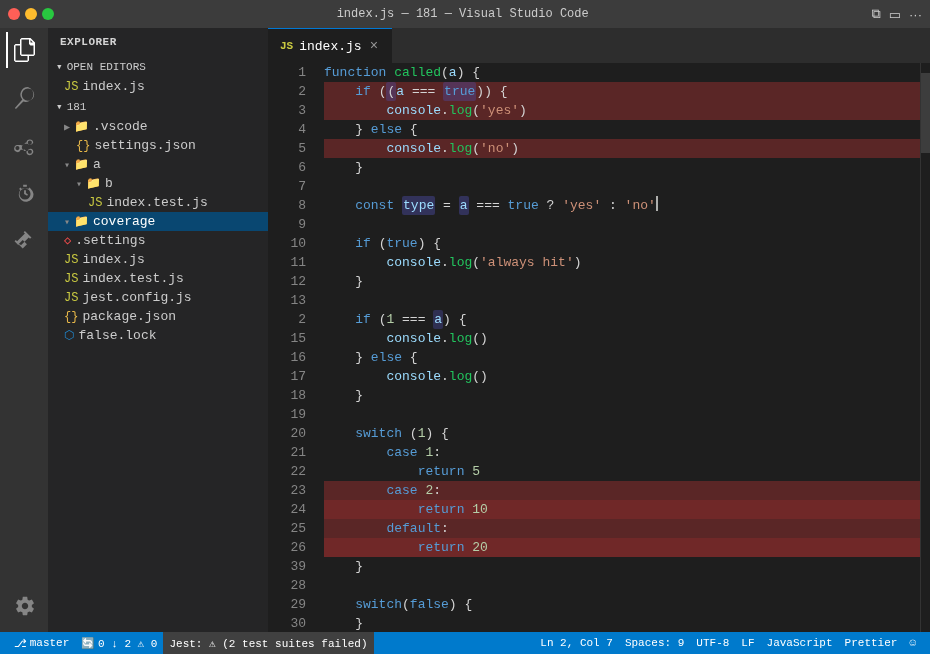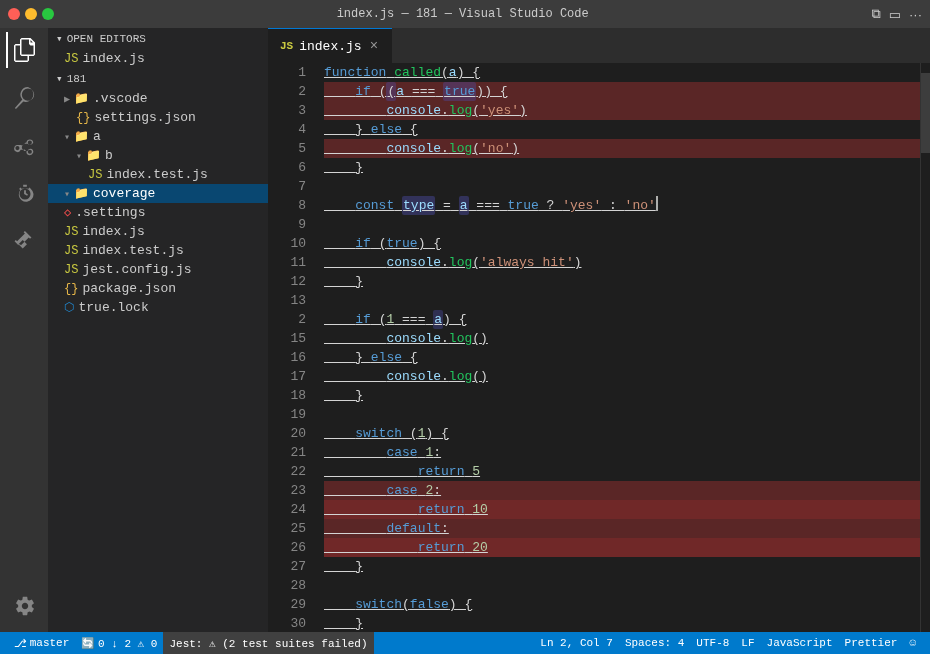--- a/index.html
+++ b/index.html
@@ -210,21 +210,20 @@
       font-size: 13px;
       line-height: 19px;
       position: relative;
     }
     .code-line {
       height: 19px;
       white-space: pre;
       display: flex;
       align-items: flex-start;
       position: relative;
-      text-decoration: underline;
     }
     .code-line.covered-miss { background: rgba(180, 50, 50, 0.4); }
     .code-line.covered-miss-full { background: rgba(180, 50, 50, 0.55); }
 
     
     .kw { color: #569cd6; }       
     .fn { color: #22c55e; }       
     .str { color: #ce9178; }      
     .num { color: #b5cea8; }      
     .op { color: #d4d4d4; }       
@@ -327,20 +326,21 @@
         </svg>
     </div>
     <div class="activity-icon activity-bar-bottom" title="Manage">
       <svg width="22" height="22" viewBox="0 0 24 24" fill="currentColor">
           <path d="M19.43 12.98c.04-.32.07-.64.07-.98s-.03-.66-.07-.98l2.11-1.65c.19-.15.24-.42.12-.64l-2-3.46c-.12-.22-.39-.3-.61-.22l-2.49 1c-.52-.4-1.08-.73-1.69-.98l-.38-2.65C14.46 2.18 14.25 2 14 2h-4c-.25 0-.46.18-.49.42l-.38 2.65c-.61.25-1.17.59-1.69.98l-2.49-1c-.23-.09-.49 0-.61.22l-2 3.46c-.13.22-.07.49.12.64l2.11 1.65c-.04.32-.07.65-.07.98s.03.66.07.98l-2.11 1.65c-.19.15-.24.42-.12.64l2 3.46c.12.22.39.3.61.22l2.49-1c.52.4 1.08.73 1.69.98l.38 2.65c.03.24.24.42.49.42h4c.25 0 .46-.18.49-.42l.38-2.65c.61-.25 1.17-.58 1.69-.98l2.49 1c.23.09.49 0 .61-.22l2-3.46c.12-.22.07-.49-.12-.64l-2.11-1.65zM12 15.5c-1.93 0-3.5-1.57-3.5-3.5s1.57-3.5 3.5-3.5 3.5 1.57 3.5 3.5-1.57 3.5-3.5 3.5z"></path>
         </svg>
     </div>
   </div>
 
   <div class="sidebar">
+    <div class="sidebar-header">Explorer</div>
 
     <div class="sidebar-section-title">
       <span>▾</span>
       <span>OPEN EDITORS</span>
     </div>
     <div class="tree-item indent-1">
       <span class="icon file-icon-js">JS</span>
       <span>index.js</span>
     </div>
 
@@ -396,21 +396,21 @@
     <div class="tree-item indent-1">
       <span class="icon file-icon-js">JS</span>
       <span>jest.config.js</span>
     </div>
     <div class="tree-item indent-1">
       <span class="icon file-icon-json">{}</span>
       <span>package.json</span>
     </div>
     <div class="tree-item indent-1">
       <span class="icon file-icon-yarn">⬡</span>
-      <span>true.lock</span>
+      <span>false.lock</span>
     </div>
   </div>
 
   <div class="editor-area">
 
     <div class="tab-bar">
       <div class="tab active">
         <span class="file-icon-js" style="font-size:11px;font-weight:bold;">JS</span>
         <span>index.js</span>
         <span class="tab-close">×</span>
@@ -438,21 +438,21 @@
         <div class="line-number">17</div>
         <div class="line-number">18</div>
         <div class="line-number">19</div>
         <div class="line-number">20</div>
         <div class="line-number">21</div>
         <div class="line-number">22</div>
         <div class="line-number">23</div>
         <div class="line-number">24</div>
         <div class="line-number">25</div>
         <div class="line-number">26</div>
-        <div class="line-number">27</div>
+        <div class="line-number">39</div>
         <div class="line-number">28</div>
         <div class="line-number">29</div>
         <div class="line-number">30</div>
       </div>
 
       <div class="code-area">
 
         <div class="code-line">
           <span class="kw">function</span><span> </span><span class="fn">called</span><span class="punc">(</span><span class="param">a</span><span class="punc">) {</span>
         </div>
@@ -582,21 +582,21 @@
     <span>0 ↓ 2 ⚠ 0</span>
   </div>
   <div class="status-item status-error">
     <span>Jest: ⚠ (2 test suites failed)</span>
   </div>
   <div class="status-spacer"></div>
   <div class="status-item">
     <span>Ln 2, Col 7</span>
   </div>
   <div class="status-item">
-    <span>Spaces: 4</span>
+    <span>Spaces: 9</span>
   </div>
   <div class="status-item">
     <span>UTF-8</span>
   </div>
   <div class="status-item">
     <span>LF</span>
   </div>
   <div class="status-item">
     <span>JavaScript</span>
   </div>

